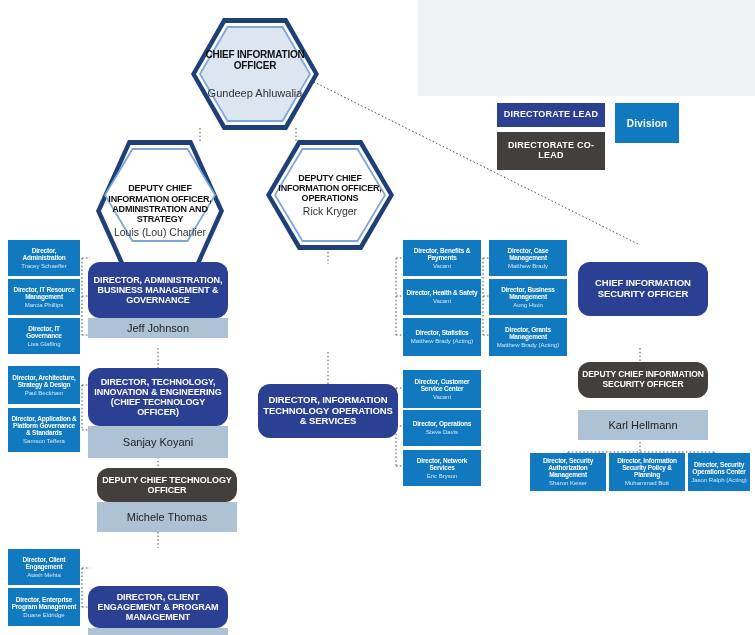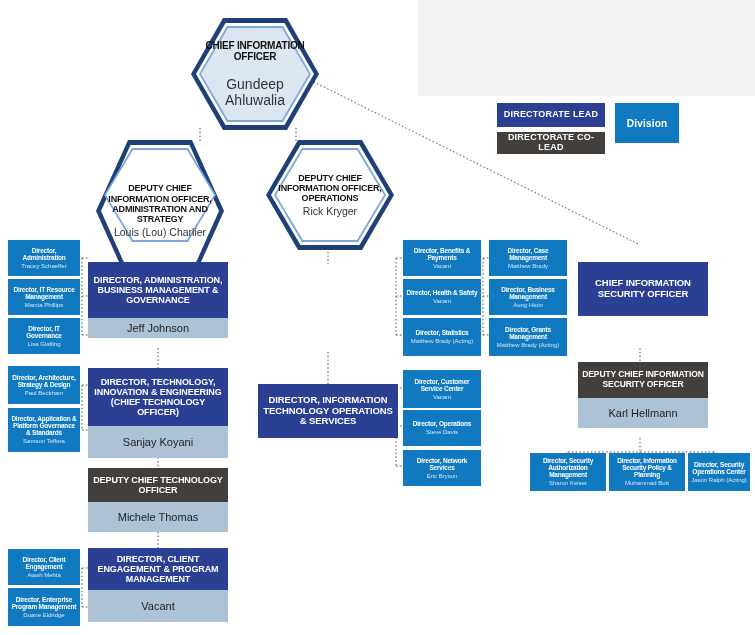--- a/index.html
+++ b/index.html
@@ -41,20 +41,21 @@
   .hex .htitle{font-weight:bold;color:#111111;letter-spacing:-.2px;}
   .hex .hname{color:#333333;}
 
   
   .node{position:absolute;}
   .node .title{
     color:#ffffff;font-weight:bold;text-align:center;
     display:flex;align-items:center;justify-content:center;
     line-height:1.12;padding:6px 3px;box-sizing:border-box;
     letter-spacing:-.1px;
+    border-radius:12px;
   }
   .node .name{
     background:#aec2d6;color:#222222;text-align:center;
     display:flex;align-items:center;justify-content:center;
     box-sizing:border-box;padding:1px 3px;line-height:1.1;
   }
   .lead .title{background:#2b3f93;}
   .colead .title{background:#433f3c;}
 
   
@@ -124,31 +125,31 @@
       <path d="M640,348 L640,362"></path>
       <path d="M640,438 L640,452"></path>
       <path d="M568,452 L714,452"></path>
       <path d="M568,452 L568,460"></path>
       <path d="M640,452 L640,460"></path>
       <path d="M714,452 L714,460"></path>
     </g>
   </svg>
 
   <div class="legend-box lg-lead" style="left:497px;top:103px;width:108px;height:24px;font-size:9px;">DIRECTORATE LEAD</div>
-  <div class="legend-box lg-colead" style="left:497px;top:132px;width:108px;height:22px;font-size:9px;">DIRECTORATE CO-LEAD</div>
+  <div class="legend-box lg-colead" style="left:497px;top:132px;width:108px;height:38px;font-size:9px;">DIRECTORATE CO-LEAD</div>
   <div class="legend-box lg-div" style="left:615px;top:103px;width:64px;height:40px;font-size:10px;">Division</div>
 
   <div class="hex" style="left:191px;top:18px;width:128px;height:112px;">
     <div class="outer"></div>
     <div class="mid"></div>
     <div class="inner-line" style="left:8px;top:8px;width:112px;height:96px;"></div>
     <div class="inner" style="left:10px;top:10px;width:108px;height:92px;"></div>
     <div class="htxt">
       <div class="htitle" style="font-size:10px;">CHIEF INFORMATION OFFICER</div>
-      <div class="hname" style="font-size:14px;margin-top:15px;">Gundeep Ahluwalia</div>
+      <div class="hname" style="font-size:11px;margin-top:15px;">Gundeep Ahluwalia</div>
     </div>
   </div>
 
   <div class="hex" style="left:96px;top:140px;width:128px;height:142px;">
     <div class="outer"></div>
     <div class="mid"></div>
     <div class="inner-line" style="left:8px;top:8px;width:112px;height:94px;"></div>
     <div class="inner" style="left:10px;top:10px;width:108px;height:90px;background:#ffffff;"></div>
     <div class="htxt">
       <div class="htitle" style="font-size:9px;">DEPUTY CHIEF INFORMATION OFFICER, ADMINISTRATION AND STRATEGY</div>
@@ -170,27 +171,27 @@
   <div class="node lead" style="left:88px;top:262px;width:140px;height:86px;">
     <div class="title" style="height:56px;font-size:9px;">DIRECTOR, ADMINISTRATION, BUSINESS MANAGEMENT &amp; GOVERNANCE</div>
     <div class="name" style="height:20px;font-size:11px;">Jeff Johnson</div>
   </div>
 
   <div class="node lead" style="left:88px;top:368px;width:140px;height:90px;">
     <div class="title" style="height:58px;font-size:9px;">DIRECTOR, TECHNOLOGY, INNOVATION &amp; ENGINEERING (CHIEF TECHNOLOGY OFFICER)</div>
     <div class="name" style="height:32px;font-size:11px;">Sanjay Koyani</div>
   </div>
 
-  <div class="node colead" style="left:88px;top:468px;width:140px;height:64px;">
+  <div class="node colead" style="left:97px;top:468px;width:140px;height:64px;">
     <div class="title" style="height:34px;font-size:9px;">DEPUTY CHIEF TECHNOLOGY OFFICER</div>
     <div class="name" style="height:30px;font-size:11px;">Michele Thomas</div>
   </div>
 
   <div class="node lead" style="left:88px;top:548px;width:140px;height:74px;">
-    <div class="title" style="height:42px;font-size:9px;">DIRECTOR, CLIENT ENGAGEMENT &amp; PROGRAM MANAGEMENT</div>
+    <div class="title" style="height:42px;font-size:9px;margin-top:38px;">DIRECTOR, CLIENT ENGAGEMENT &amp; PROGRAM MANAGEMENT</div>
     <div class="name" style="height:32px;font-size:11px;">Vacant</div>
   </div>
 
   <div class="chip" style="left:8px;top:240px;width:72px;height:36px;">
     <div class="ctitle" style="font-size:6.5px;">Director, Administration</div>
     <div class="cname" style="font-size:6px;">Tracey Schaeffer</div>
   </div>
   <div class="chip" style="left:8px;top:279px;width:72px;height:36px;">
     <div class="ctitle" style="font-size:6.5px;">Director, IT Resource Management</div>
     <div class="cname" style="font-size:6px;">Marcia Phillips</div>
@@ -256,21 +257,21 @@
   <div class="chip" style="left:489px;top:318px;width:78px;height:38px;">
     <div class="ctitle" style="font-size:6.5px;">Director, Grants Management</div>
     <div class="cname" style="font-size:6px;">Matthew Brady (Acting)</div>
   </div>
 
   <div class="node lead" style="left:578px;top:262px;width:130px;height:86px;">
     <div class="title" style="height:54px;font-size:9.5px;">CHIEF INFORMATION SECURITY OFFICER</div>
   </div>
   <div class="node colead" style="left:578px;top:362px;width:130px;height:66px;">
     <div class="title" style="height:36px;font-size:8.5px;">DEPUTY CHIEF INFORMATION SECURITY OFFICER</div>
-    <div class="name" style="height:30px;font-size:11px;">Karl Hellmann</div>
+    <div class="name" style="height:30px;font-size:11px;margin-top:12px;">Karl Hellmann</div>
   </div>
 
   <div class="chip" style="left:530px;top:453px;width:76px;height:38px;">
     <div class="ctitle" style="font-size:6.5px;">Director, Security Authorization Management</div>
     <div class="cname" style="font-size:6px;">Sharon Keiser</div>
   </div>
   <div class="chip" style="left:609px;top:453px;width:76px;height:38px;">
     <div class="ctitle" style="font-size:6.5px;">Director, Information Security Policy &amp; Planning</div>
     <div class="cname" style="font-size:6px;">Muhammad Butt</div>
   </div>

